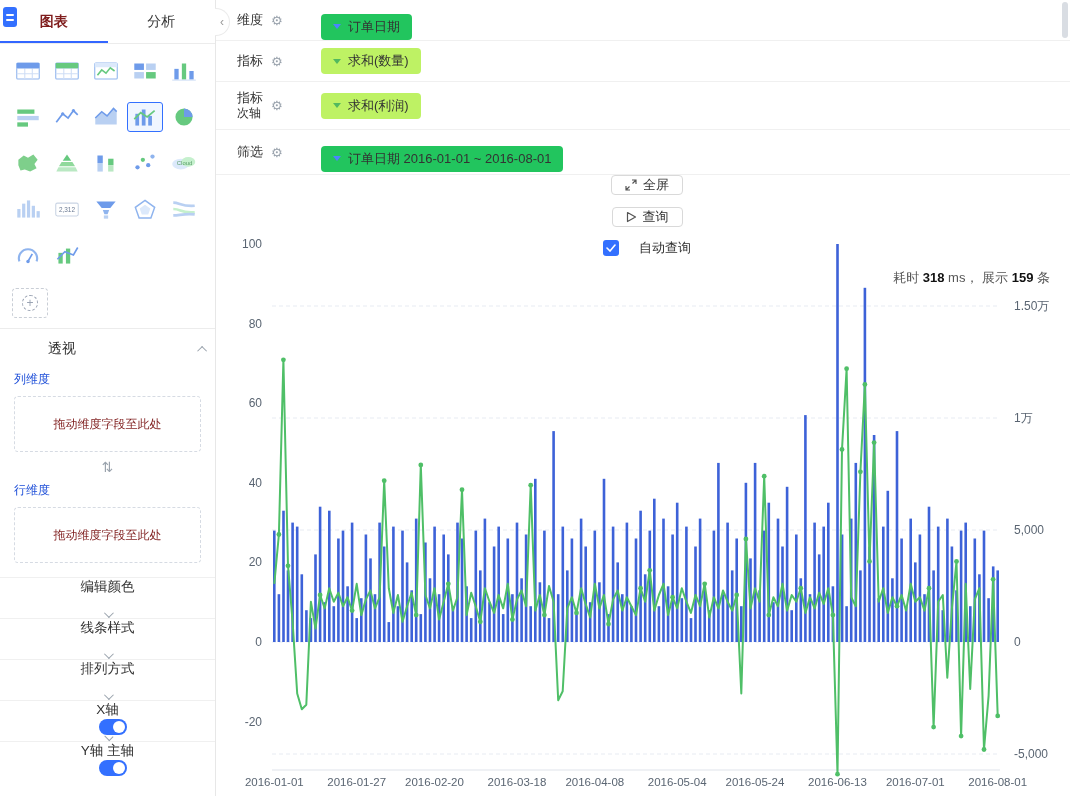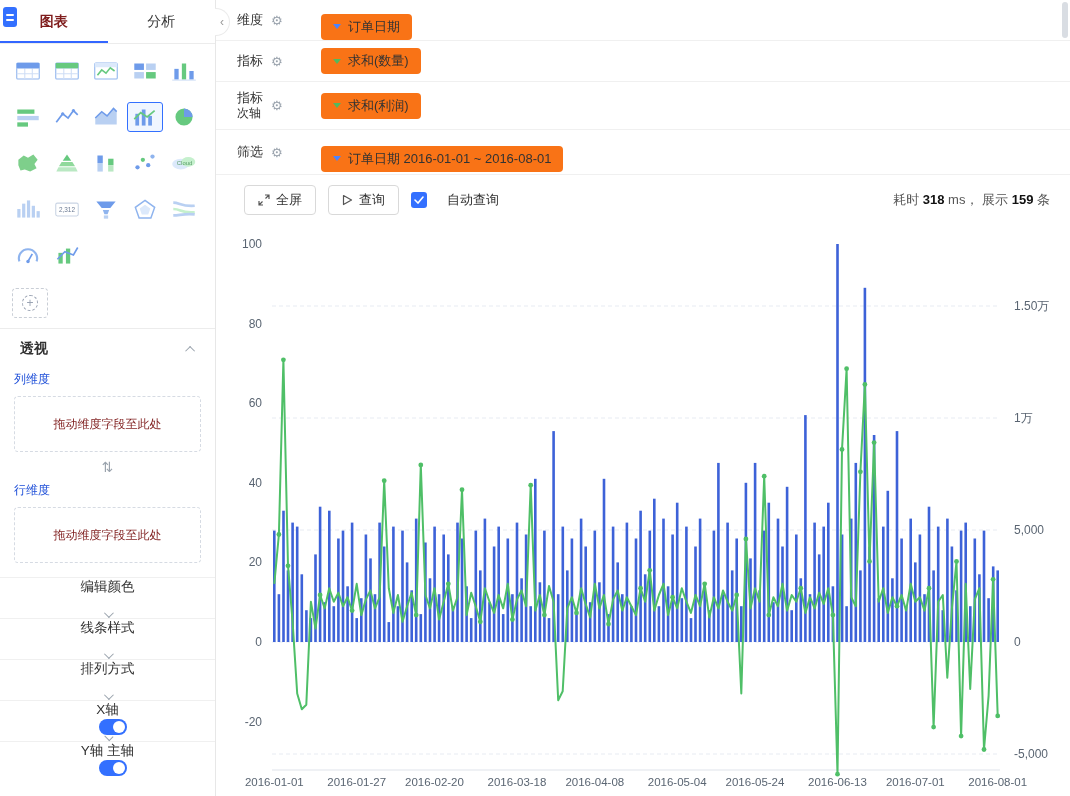--- a/index.html
+++ b/index.html
@@ -16,21 +16,21 @@
   .icon-grid { display:grid; grid-template-columns:repeat(5,1fr); row-gap:16px; padding:12px 10px 4px; }
   .icon-cell { width:36px; height:30px; display:flex; align-items:center; justify-content:center; border:1.5px solid transparent; border-radius:3px; cursor:pointer; }
   .icon-cell.selected { border-color:#3370ff; background:#f0f6ff; }
 
   .add-row { margin:14px 12px 10px; }
   .add-btn { width:36px; height:30px; border:1px dashed #c9ced6; border-radius:4px; display:flex; align-items:center; justify-content:center; cursor:pointer; }
   .add-btn span { width:16px; height:16px; border:1px dashed #9aa3b3; border-radius:50%; color:#9aa3b3; font-size:12px; line-height:14px; text-align:center; }
 
   .divider { border-top:1px solid #ececec; }
 
-  .pivot-header { height:40px; display:flex; align-items:center; justify-content:space-between; padding:0 20px; font-size:14px; font-weight:700; }
+  .pivot-header { height:40px; display:flex; align-items:center; justify-content:space-between; padding:0 8px; font-size:14px; font-weight:400;margin-left:40px; }
   .dim-label { font-size:12px; color:#1d4ed8; margin:2px 14px 8px; }
   .dropzone { margin:0 14px; height:56px; border:1px dashed #d6dbe3; border-radius:4px; display:flex; align-items:center; justify-content:center; font-size:12px; color:#7f1d1d; }
   .swap-row { height:30px; display:flex; align-items:center; justify-content:center; color:#9aa3ad; font-size:14px; }
   .zone-gap { height:14px; }
 
   .side-section { height:41px; display:flex; align-items:center; padding:0 14px; border-top:1px solid #f0f0f0; font-size:13.5px; cursor:pointer;flex-direction:column; }
   .side-section .grow { flex:1; }
 
   .chev { width:7px; height:7px; border-right:1.5px solid #9aa3ad; border-bottom:1.5px solid #9aa3ad; display:inline-block; }
   .chev.down { transform:rotate(45deg) translateY(-2px); }
@@ -48,25 +48,25 @@
   
   .main { flex:1; min-width:0; display:flex; flex-direction:column;justify-content:flex-end; }
   .cfg-row { display:flex; align-items:center; padding:0 20px 0 21px; border-bottom:1px solid #f0f0f0; }
   .cfg-row.h41 { height:41px; } .cfg-row.h48 { height:48px; } .cfg-row.h45 { height:45px; }
   .cfg-left { width:84px; display:flex; align-items:center; gap:8px; flex:0 0 auto; }
   .cfg-label { font-size:13px; color:#333; line-height:1.25; }
   .cfg-label .sub { display:block; font-size:12px; }
   .gear { color:#9aa3ad; font-size:13px; font-family:"DejaVu Sans",sans-serif; cursor:pointer; }
   .pill { display:inline-flex; align-items:center; gap:7px; height:26px; padding:0 12px; border-radius:4px; font-size:13px; color:#333; cursor:pointer; white-space:nowrap; }
   .pill .caret { width:0; height:0; border-left:4px solid transparent; border-right:4px solid transparent; border-top:5px solid #4c84ff; }
-  .pill-blue { background:#f97316;margin-top:13px; }
-  .pill-green { background:#f97316; }
+  .pill-blue { background:#22c55e;margin-top:13px; }
+  .pill-green { background:#bef264; }
   .pill-green .caret { border-top-color:#52b95f; }
 
-  .toolbar { height:50px; display:flex; align-items:center; gap:12px; padding:0 20px 0 28px; }
+  .toolbar { height:50px; display:flex; align-items:center; gap:12px; padding:0 20px 0 28px;flex-direction:column; }
   .tb-btn { display:inline-flex; align-items:center; gap:6px; height:30px; padding:0 13px; border:1px solid #d9d9d9; border-radius:4px; background:#fff; font-size:13px; color:#333; cursor:pointer; }
   .checkbox-wrap { display:inline-flex; align-items:center; gap:20px; font-size:13px; cursor:pointer; }
   .checkbox { width:16px; height:16px; border-radius:3px; background:#3370ff; display:flex; align-items:center; justify-content:center; }
   .stats { margin-left:auto; font-size:13px; color:#555; white-space:nowrap; }
   .stats b { color:#111; }
 
   .chart-wrap { position:relative; height:571px; overflow:hidden; }
   .axis { font-size:12px; fill:#5a6572; }
   .axis-date { font-size:11.5px; fill:#5a6572; }
 </style>

